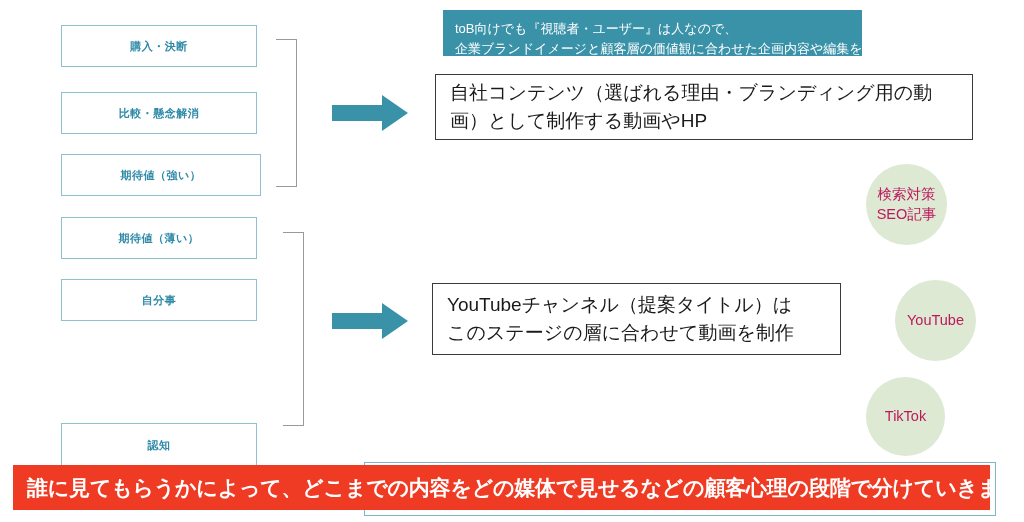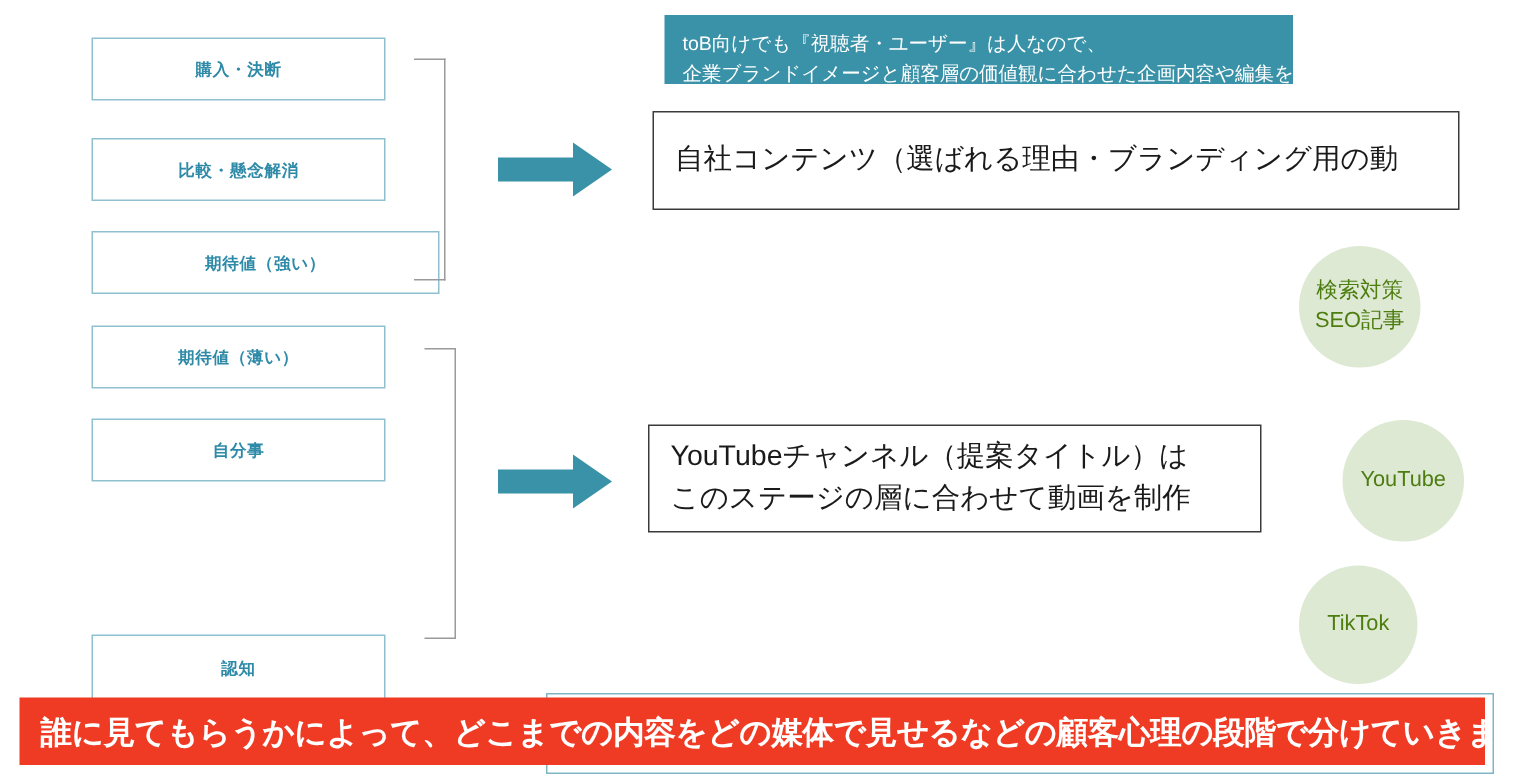--- a/index.html
+++ b/index.html
@@ -87,21 +87,21 @@
   
   .circle {
     position: absolute;
     box-sizing: border-box;
     background: #dde9d3;
     border-radius: 50%;
     display: flex;
     align-items: center;
     justify-content: center;
     flex-direction: column;
-    color: #4d7c0f;
+    color: #be185d;
     font-size: 14.5px;
     line-height: 1.35;
     text-align: center;
   }
   .circle .ln {
     display: block;
     white-space: nowrap;
   }
 
   
@@ -133,21 +133,21 @@
 <div id="canvas">
 
   <div class="stage-box" style="left:61px; top:25px; width:196px; height:42px;">
     <span>購入・決断</span>
   </div>
 
   <div class="stage-box" style="left:61px; top:92px; width:196px; height:42px;">
     <span>比較・懸念解消</span>
   </div>
 
-  <div class="stage-box" style="left:61px; top:154px; width:232px; height:42px;">
+  <div class="stage-box" style="left:61px; top:154px; width:200px; height:42px;">
     <span>期待値（強い）</span>
   </div>
 
   <div class="stage-box" style="left:61px; top:217px; width:196px; height:42px;">
     <span>期待値（薄い）</span>
   </div>
 
   <div class="stage-box" style="left:61px; top:279px; width:196px; height:42px;">
     <span>自分事</span>
   </div>
@@ -173,20 +173,21 @@
     </svg>
   </div>
 
   <div id="teal-banner" style="left:443px; top:10px; width:419px; height:46px;">
     <span class="ln">toB向けでも『視聴者・ユーザー』は人なので、</span>
     <span class="ln">企業ブランドイメージと顧客層の価値観に合わせた企画内容や編集を行う。</span>
   </div>
 
   <div class="content-box" style="left:435px; top:74px; width:538px; height:66px;">
     <span class="ln">自社コンテンツ（選ばれる理由・ブランディング用の動</span>
+    <span class="ln">画）として制作する動画やHP</span>
   </div>
 
   <div class="content-box" style="left:432px; top:283px; width:409px; height:72px;">
     <span class="ln">YouTubeチャンネル（提案タイトル）は</span>
     <span class="ln">このステージの層に合わせて動画を制作</span>
   </div>
 
   <div class="circle" style="left:866px; top:164px; width:81px; height:81px;">
     <span class="ln">検索対策</span>
     <span class="ln">SEO記事</span>

